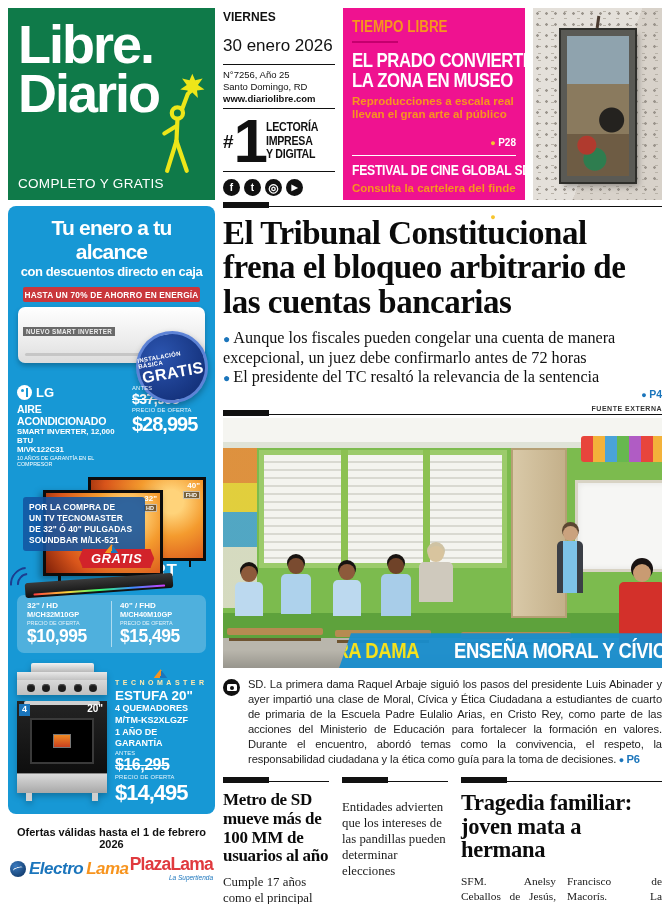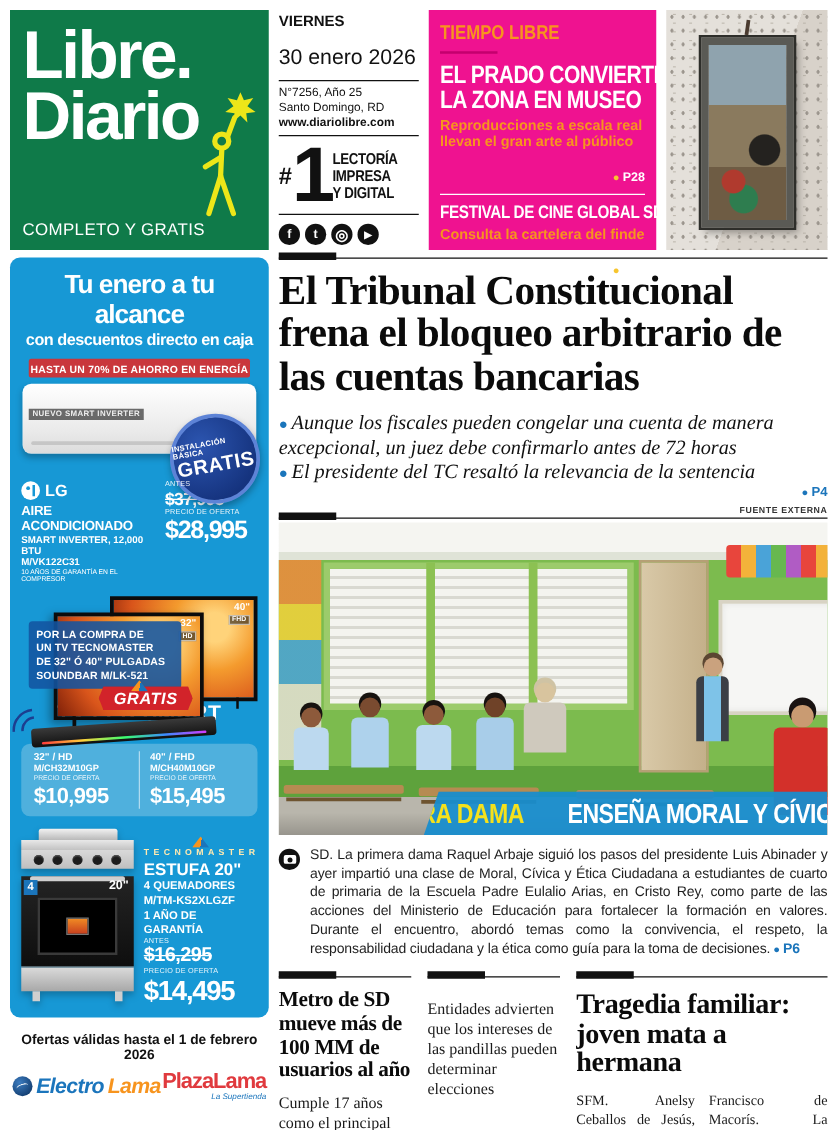--- a/index.html
+++ b/index.html
@@ -141,21 +141,21 @@
   .plazalama { text-align:right; line-height:1; }
   .pl-main { color:#e03a3e; font-weight:bold; font-size:17.5px; letter-spacing:-.8px; }
   .pl-sub { color:#1b75bc; font-size:6.5px; font-style:italic; margin-top:1px; }
 
   
   .right-col { flex:1; min-width:0; display:flex; flex-direction:column; }
   .rule { border-top:1.7px solid #111; position:relative; }
   .rule::before { content:""; position:absolute; left:0; top:-5px; width:46px; height:6px; background:#111; }
   .lead-hl { font-family:"Liberation Serif",serif; font-weight:bold; font-size:33px; line-height:1.04; letter-spacing:-.5px; margin-top:9px; color:#0b0b0b; }
   .bullets { margin-top:10px; }
-  .bullet { font-family:"Liberation Serif",serif; font-size:16.2px; line-height:1.22; color:#111;font-style:italic; }
+  .bullet { font-family:"Liberation Serif",serif; font-size:16.2px; line-height:1.22; color:#111; }
   .bullet::before { content:"● "; color:#1b75bb; font-size:12px; }
   .pageref { text-align:right; color:#1b75bb; font-weight:bold; font-size:10.5px; font-family:"Liberation Sans",sans-serif; }
   .pageref::before { content:"● "; font-size:9px; }
 
   .photo-sec { position:relative; margin-top:14px; }
   .credit { position:absolute; right:0; top:-9px; font-size:7px; letter-spacing:.5px; color:#333; font-weight:bold; }
   .classroom { margin-top:3px; height:250px; position:relative; overflow:hidden; background:linear-gradient(#f5f5f1 0 24px, #dfe3d7 24px 30px, #7cbb4e 30px 78%, #5ea23c 78% 88%, #b9b6ac 88% 100%); }
   .cr-window { position:absolute; left:36px; top:32px; width:248px; height:118px; border:5px solid #9ccb6b;
       background:repeating-linear-gradient(180deg,#f4f4ef 0 6px,#d9d9d1 6px 8px); }
   .cr-mullion { position:absolute; top:32px; width:7px; height:118px; background:#8cc152; }

